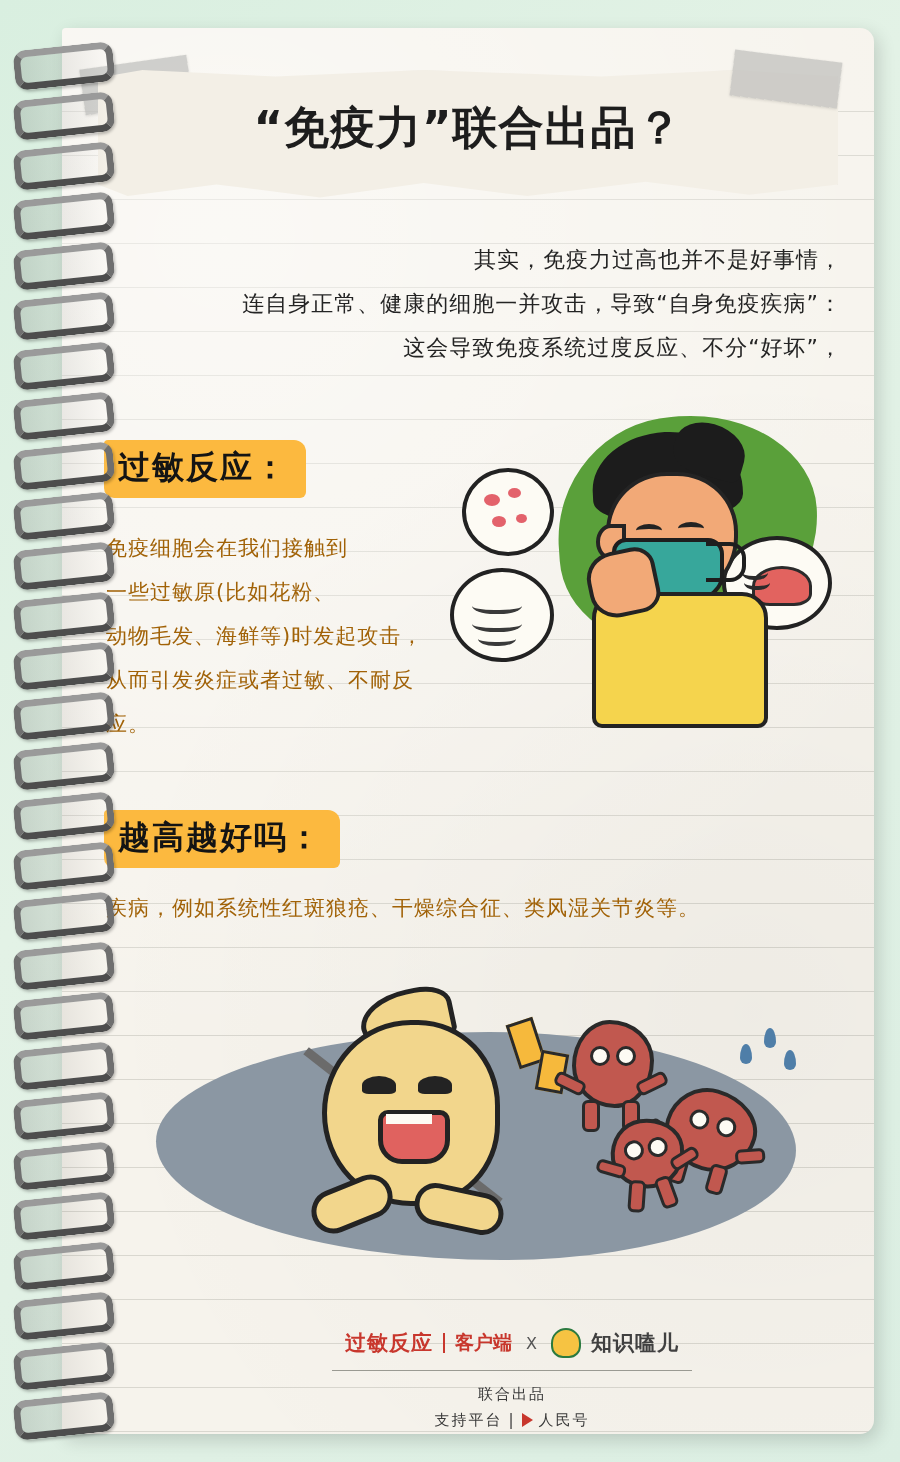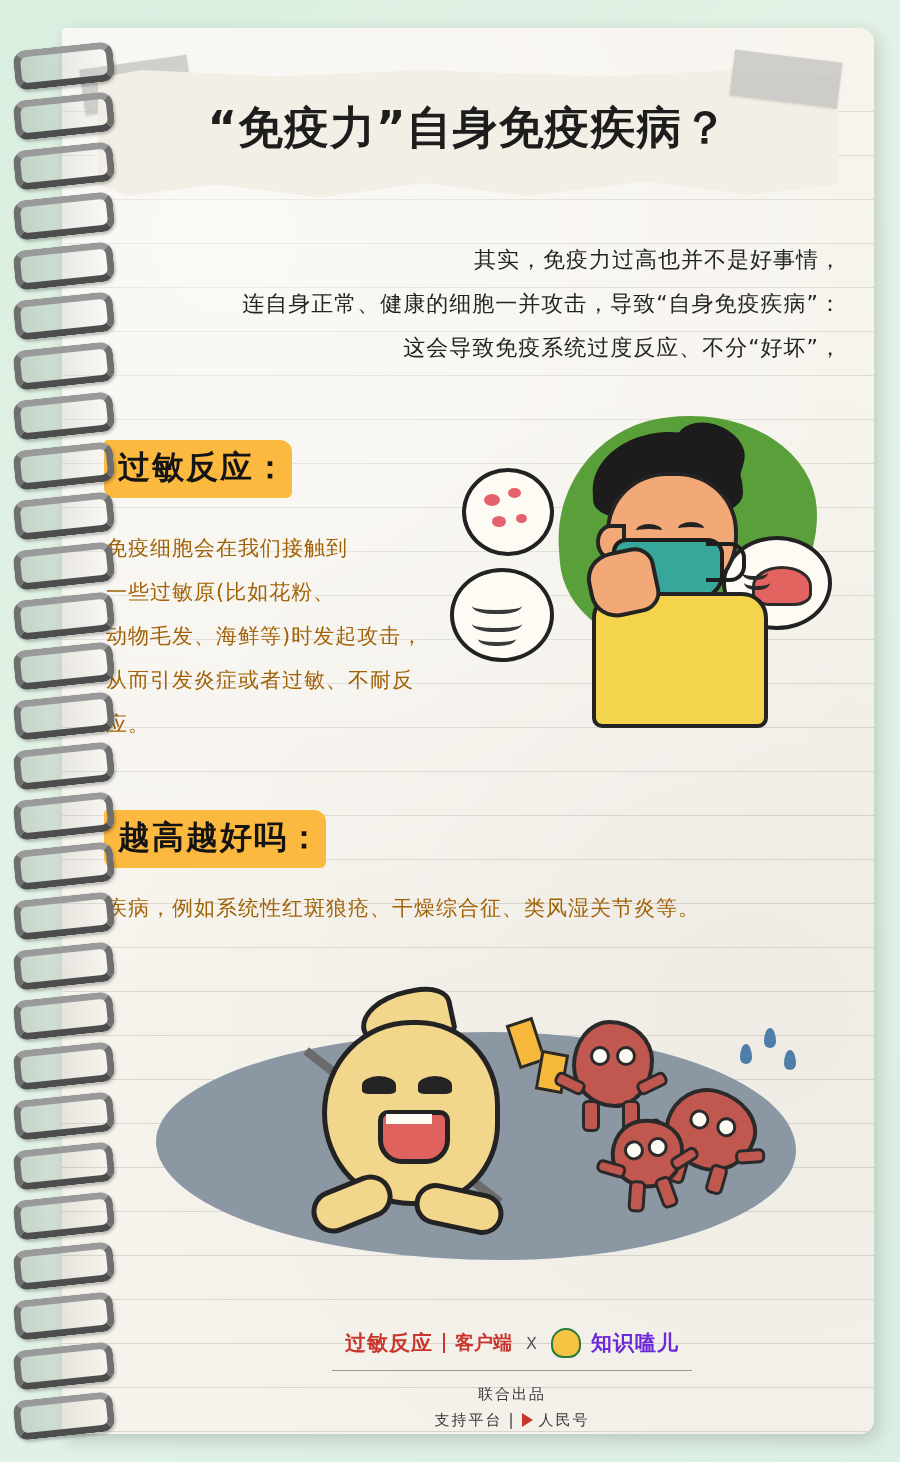--- a/index.html
+++ b/index.html
@@ -133,21 +133,21 @@
   }
   .intro .line { line-height: 44px; letter-spacing: 1px; }
 
   
   .hl-heading {
     position: absolute;
     font-family: "DejaVu Sans", sans-serif;
     font-size: 32px;
     font-weight: bold;
     color: #141414;
-    padding: 6px 4px 8px 14px;
+    padding: 6px 18px 8px 14px;
     letter-spacing: 2px;
     background: #fcb93f;
     border-radius: 4px 12px 6px 10px;
   }
   .hl-heading.s1 { left: 42px; top: 412px; }
   .hl-heading.s2 { left: 42px; top: 782px; }
 
   
   .body-text {
     position: absolute;
@@ -321,21 +321,21 @@
     font-weight: bold;
     letter-spacing: 1px;
   }
   .brand-sep-v { width: 2px; height: 20px; background: #c8372d; }
   .brand-kh {
     color: #c8372d;
     font-size: 19px;
     font-weight: bold;
   }
   .brand-x { color: #555; font-size: 16px; padding: 0 4px; }
-  .brand-zs { color: #6d28d9; font-size: 21px; font-weight: bold; letter-spacing: 1px; }
+  .brand-zs { color: #404040; font-size: 21px; font-weight: bold; letter-spacing: 1px; }
   .zs-badge {
     width: 26px; height: 26px; background: #f6c342; border: 2px solid #2b7a3f;
     border-radius: 50% 50% 40% 40%;
     display: inline-block;
   }
   .footer-rule {
     margin: 12px auto 10px;
     width: 360px; height: 1px; background: #9a9a92;
   }
   .footer-line {
@@ -361,21 +361,21 @@
 <div id="poster">
   <div class="mint-bg"></div>
 
   <div class="paper">
     <div class="rules"></div>
     <div class="paper-texture"></div>
 
     <div class="tape left"></div>
     <div class="title-strip"></div>
     <div class="tape right"></div>
-    <div class="title">“免疫力”自身免疫疾病？</div>
+    <div class="title">“免疫力”联合出品？</div>
 
     <div class="intro">
       <div class="line">其实，免疫力过高也并不是好事情，</div>
       <div class="line">连自身正常、健康的细胞一并攻击，导致“自身免疫疾病”：</div>
       <div class="line">这会导致免疫系统过度反应、不分“好坏”，</div>
     </div>
 
     <div class="hl-heading s1">过敏反应：</div>
 
     <div class="body-text sec1-text">

